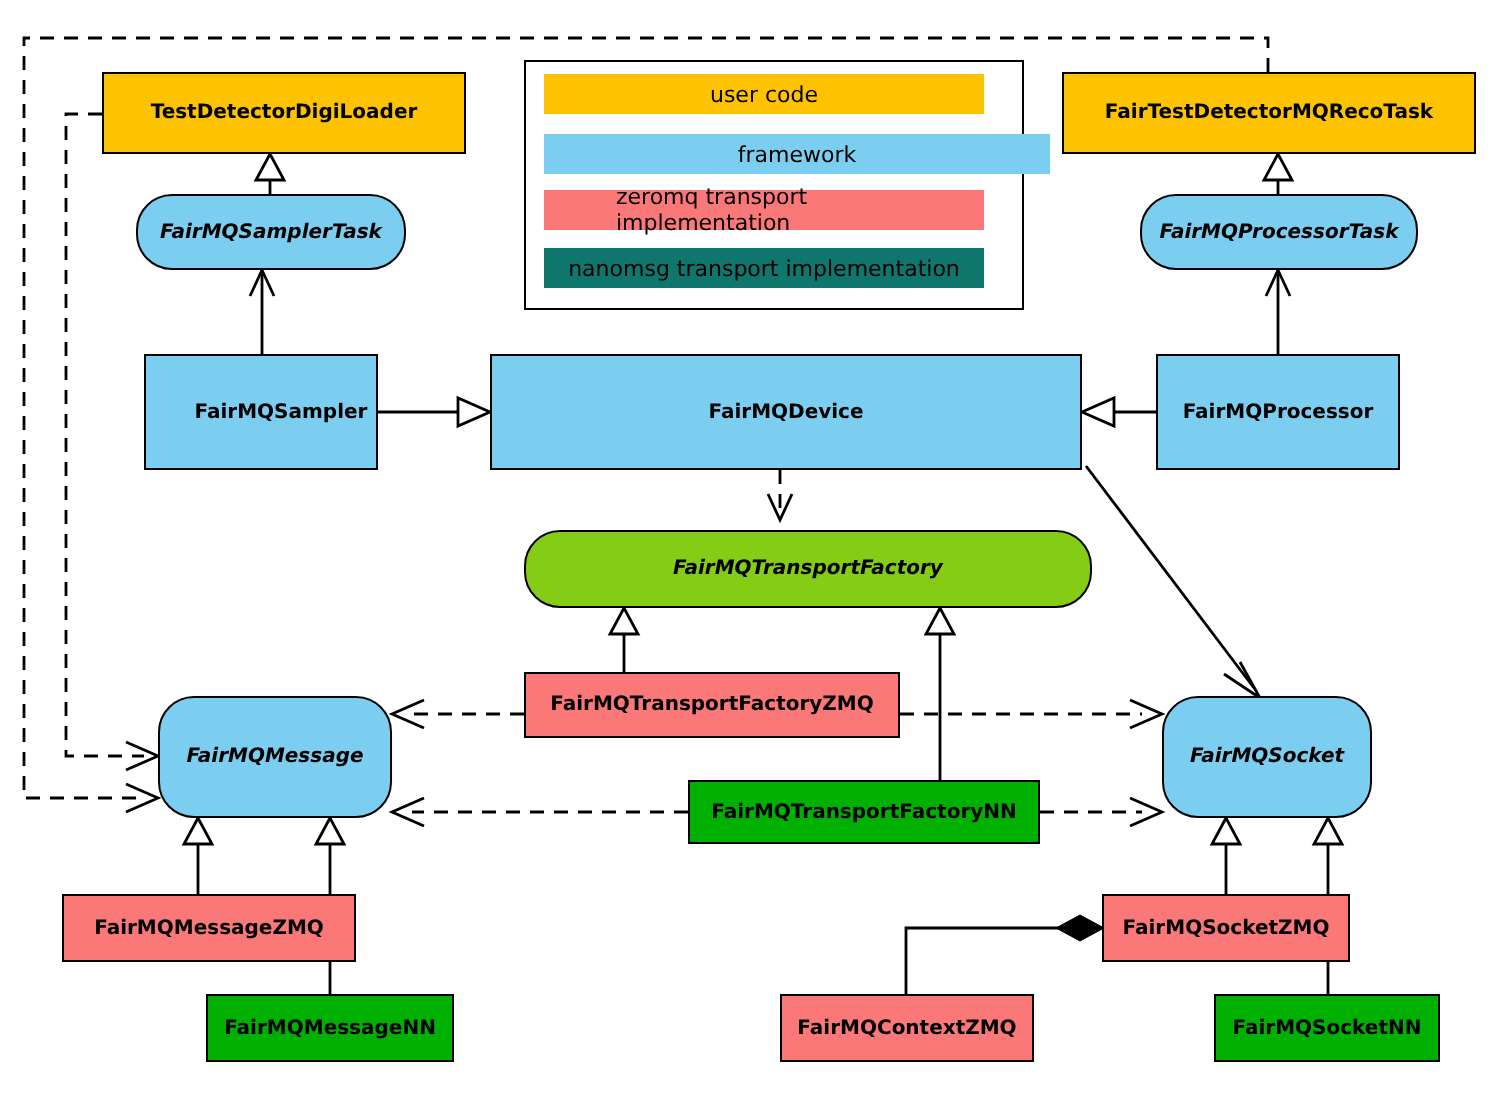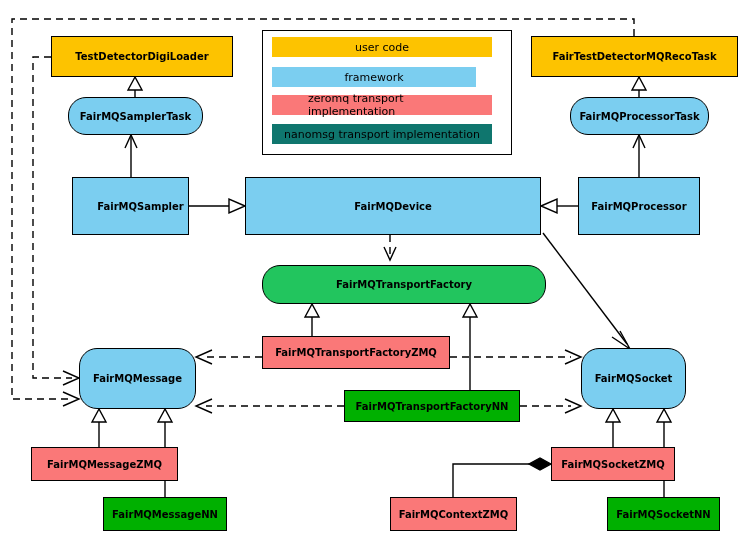--- a/index.html
+++ b/index.html
@@ -31,20 +31,21 @@
     align-items: center;
     justify-content: center;
     text-align: center;
     font-size: 10px;
     font-weight: bold;
     color: #000000;
     line-height: 1.1;
     padding: 0 4px;
   }
   .node.abstract {
+    font-style: italic;
     border-radius: 18px;
   }
   .legend-box {
     position: absolute;
     box-sizing: border-box;
     border: 1px solid #000000;
     background: #ffffff;
   }
   .legend-row {
     position: absolute;
@@ -174,21 +175,21 @@
       </g>
 
     </g>
   </svg>
 
   <div class="legend-box" style="left:262px; top:30px; width:250px; height:125px;"></div>
 
   <div class="legend-row" style="left:272px; top:37px; width:220px; height:20px; background:#FDC300;">
     <span>user code</span>
   </div>
-  <div class="legend-row" style="left:272px; top:67px; width:204px; height:20px; background:#7BCEF0;">
+  <div class="legend-row" style="left:272px; top:67px; width:253px; height:20px; background:#7BCEF0;">
     <span>framework</span>
   </div>
   <div class="legend-row" style="left:272px; top:95px; width:220px; height:20px; background:#FA7878;padding-left:36px;">
     <span>zeromq transport implementation</span>
   </div>
   <div class="legend-row" style="left:272px; top:124px; width:220px; height:20px; background:#0f766e;">
     <span>nanomsg transport implementation</span>
   </div>
 
   <div class="node" style="left:51px; top:36px; width:182px; height:41px; background:#FDC300;">
@@ -212,21 +213,21 @@
   </div>
 
   <div class="node" style="left:245px; top:177px; width:296px; height:58px; background:#7BCEF0;">
     <span>FairMQDevice</span>
   </div>
 
   <div class="node" style="left:578px; top:177px; width:122px; height:58px; background:#7BCEF0;">
     <span>FairMQProcessor</span>
   </div>
 
-  <div class="node abstract" style="left:262px; top:265px; width:284px; height:39px; background:#22c55e;">
+  <div class="node abstract" style="left:262px; top:265px; width:284px; height:39px; background:#84cc16;">
     <span>FairMQTransportFactory</span>
   </div>
 
   <div class="node" style="left:262px; top:336px; width:188px; height:33px; background:#FA7878;">
     <span>FairMQTransportFactoryZMQ</span>
   </div>
 
   <div class="node" style="left:344px; top:390px; width:176px; height:32px; background:#00B000;">
     <span>FairMQTransportFactoryNN</span>
   </div>

